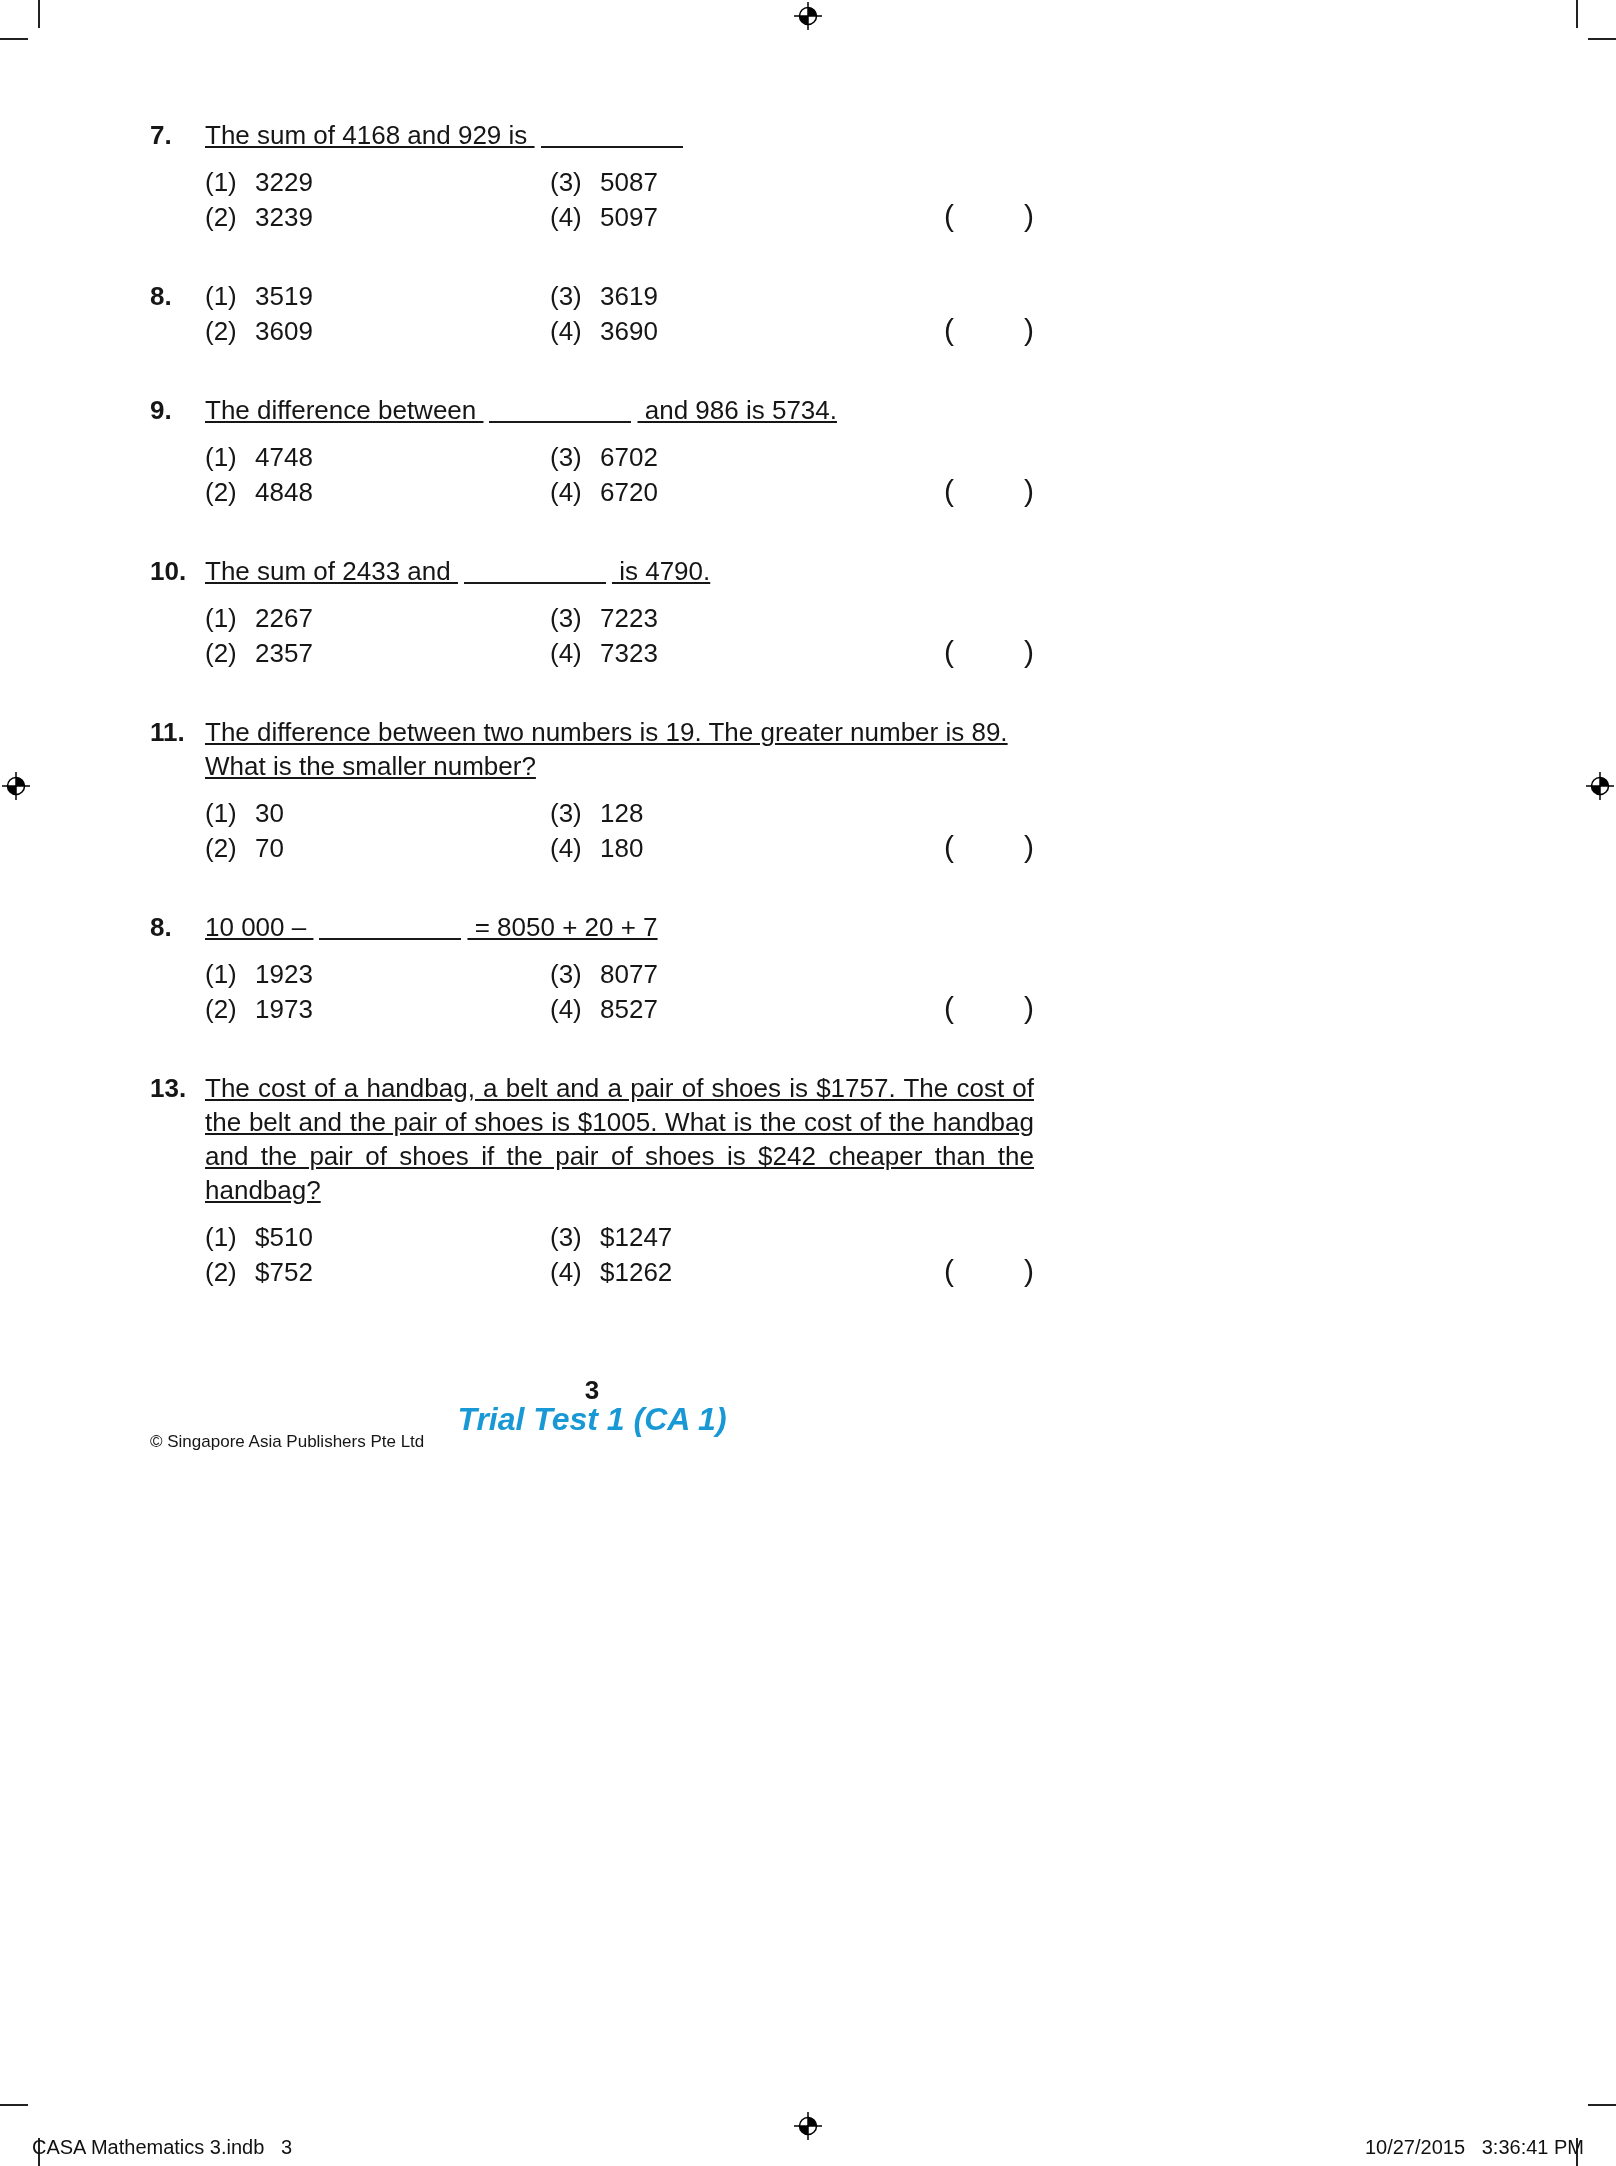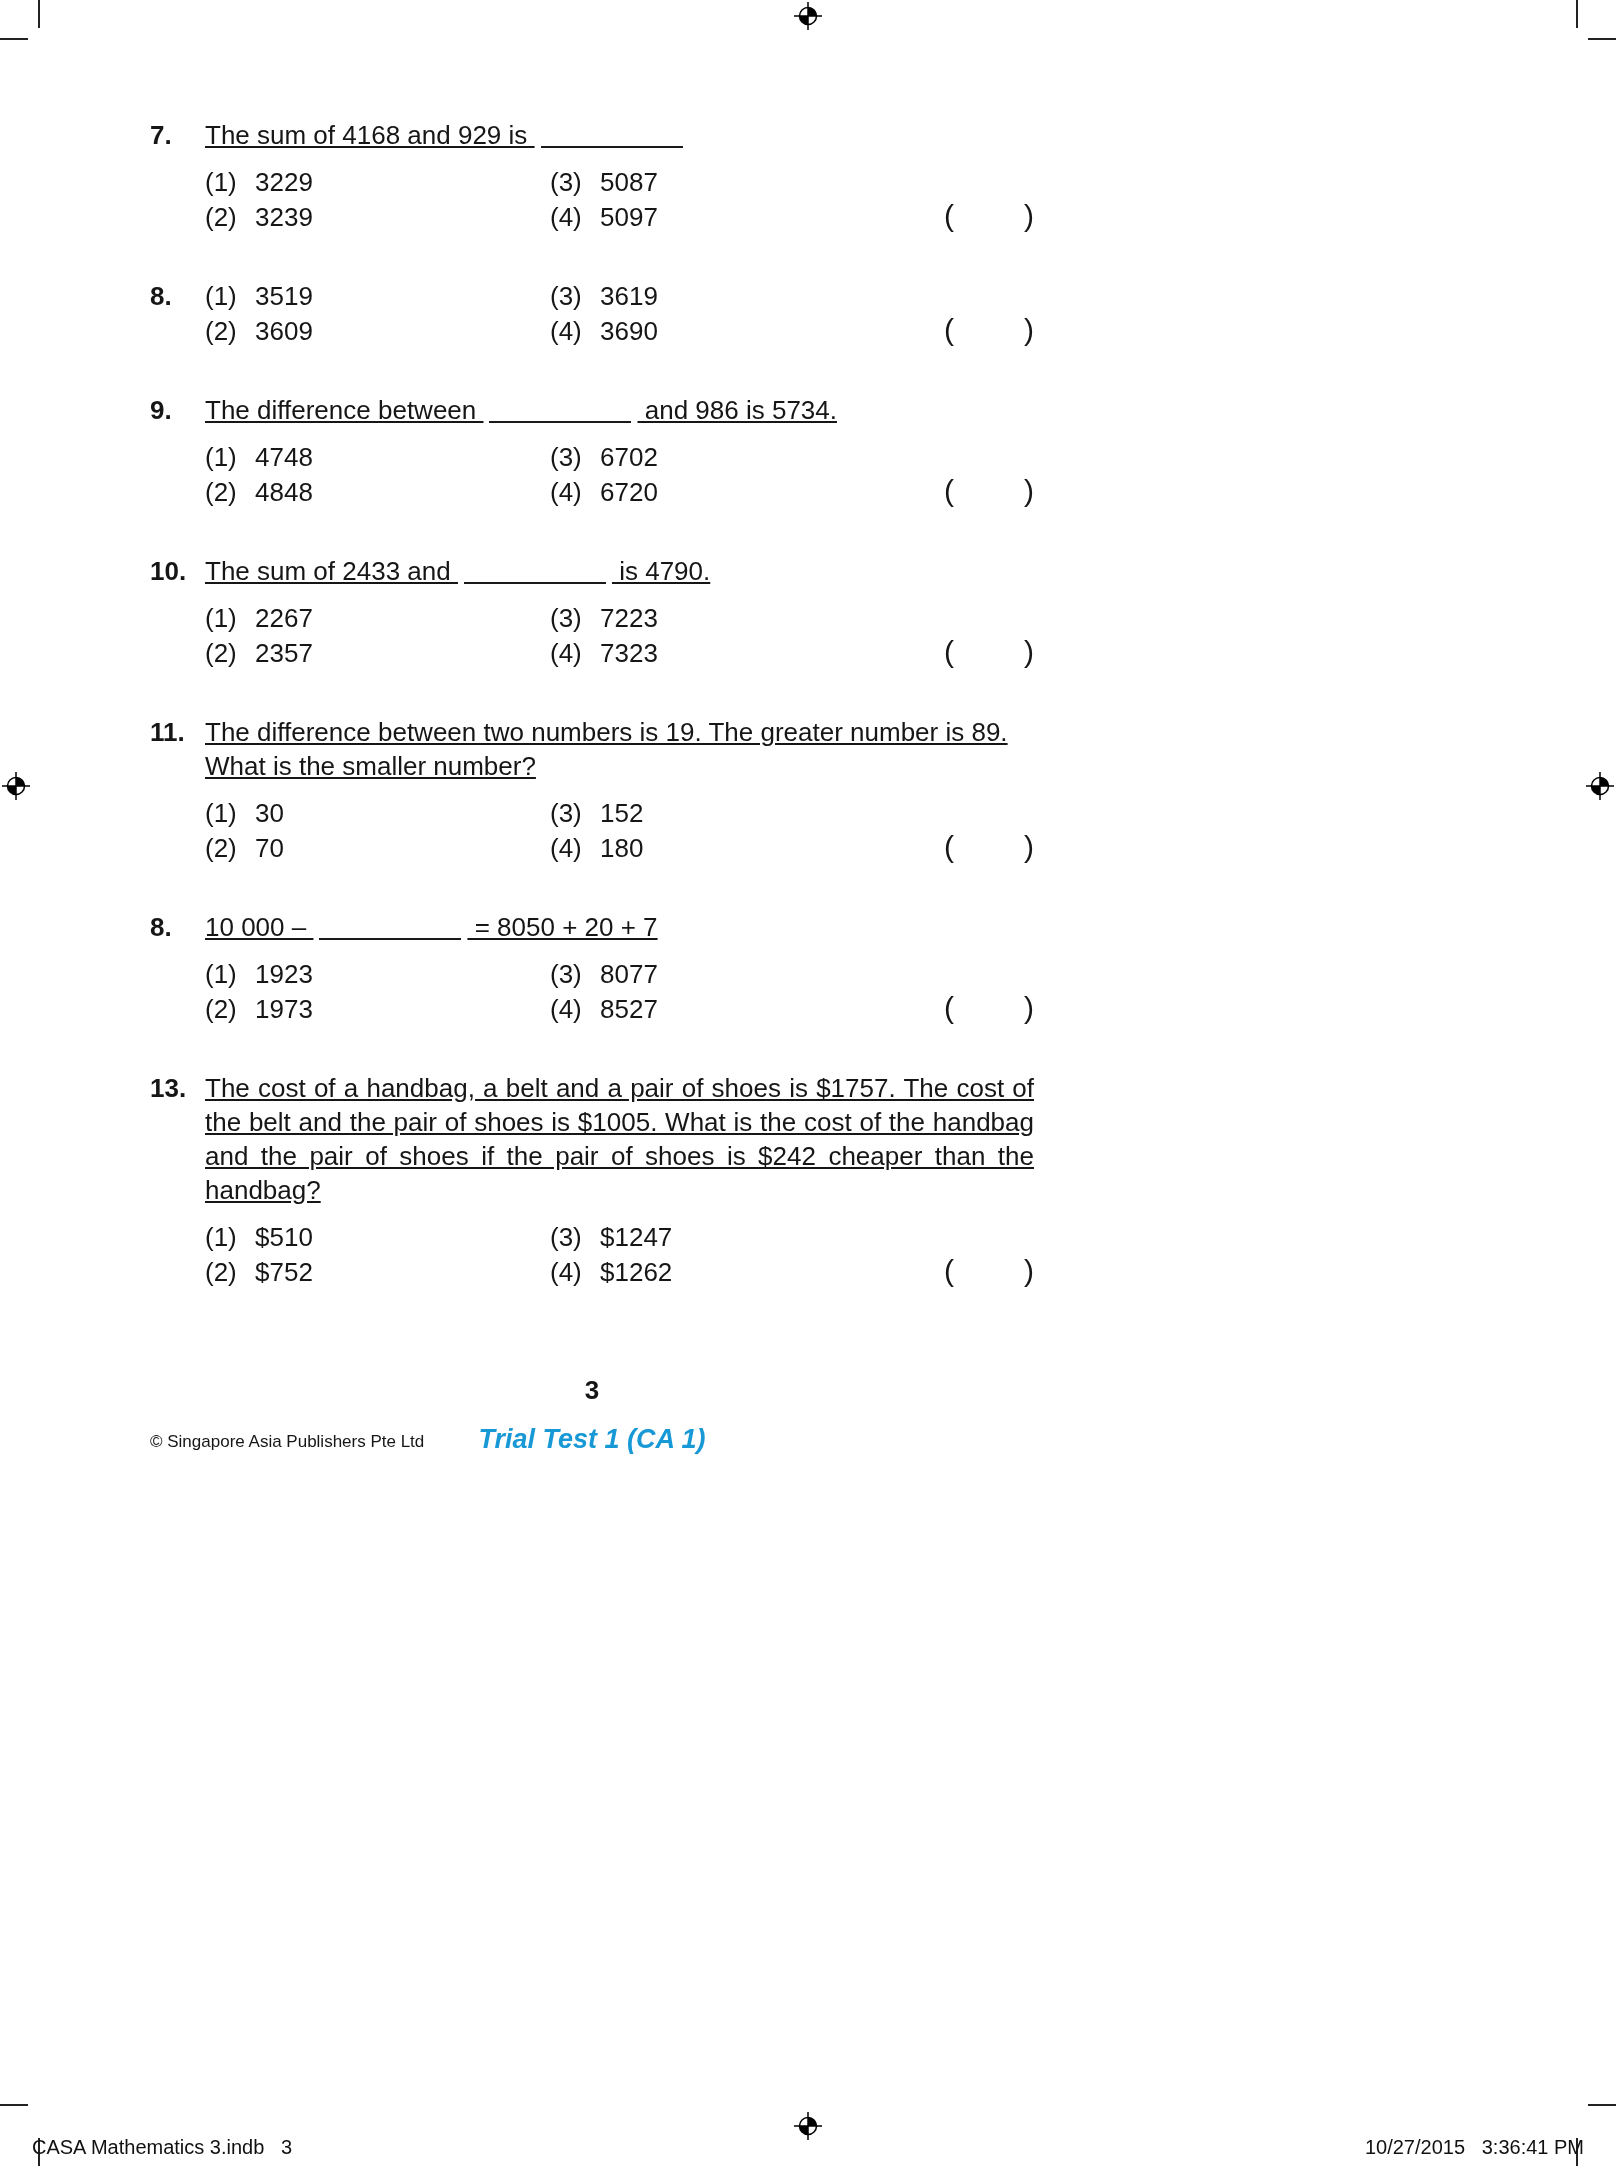--- a/index.html
+++ b/index.html
@@ -19,21 +19,21 @@
   .stem{margin-bottom:13px;text-decoration:underline;}
   .stem.justify{text-align:justify;}
   .blank{display:inline-block;width:142px;height:1em;border-bottom:2px solid #1a1a1a;vertical-align:-4px;margin:0 6px;}
   .opt-row{display:flex;align-items:baseline;}
   .opt-cell{width:345px;flex:none;display:flex;}
   .opt-label{width:50px;flex:none;}
   .bracket{margin-left:auto;width:90px;display:flex;justify-content:space-between;font-size:30px;}
   
   .footer{position:absolute;left:150px;top:1375px;width:884px;text-align:center;}
   .pgnum{font-weight:700;font-size:26px;line-height:30px;}
-  .testtitle{margin-top:20px;font-weight:700;font-style:italic;font-size:27px;line-height:28px;}
+  .testtitle{margin-top:0;font-weight:700;font-style:italic;font-size:32px;line-height:28px;}
   .copyright{position:absolute;left:150px;top:1432px;font-size:17px;}
   
   .print-left{position:absolute;left:32px;top:2136px;font-size:20px;white-space:pre;color:#111;}
   .print-right{position:absolute;right:32px;top:2136px;font-size:20px;white-space:pre;color:#111;text-align:right;}
 </style>
 </head>
 <body>
 
 <div class="page">
 
@@ -216,21 +216,21 @@
         <div class="qbody">
           <div class="stem"><span>The difference between two numbers is 19. The greater number is 89.</span><br><span>What is the smaller number?</span></div>
           <div class="opts">
             <div class="opt-row">
               <div class="opt-cell">
                 <span class="opt-label">(1)</span>
                 <span class="opt-value">30</span>
               </div>
               <div class="opt-cell">
                 <span class="opt-label">(3)</span>
-                <span class="opt-value">152</span>
+                <span class="opt-value">128</span>
               </div>
             </div>
             <div class="opt-row">
               <div class="opt-cell">
                 <span class="opt-label">(2)</span>
                 <span class="opt-value">70</span>
               </div>
               <div class="opt-cell">
                 <span class="opt-label">(4)</span>
                 <span class="opt-value">180</span>

